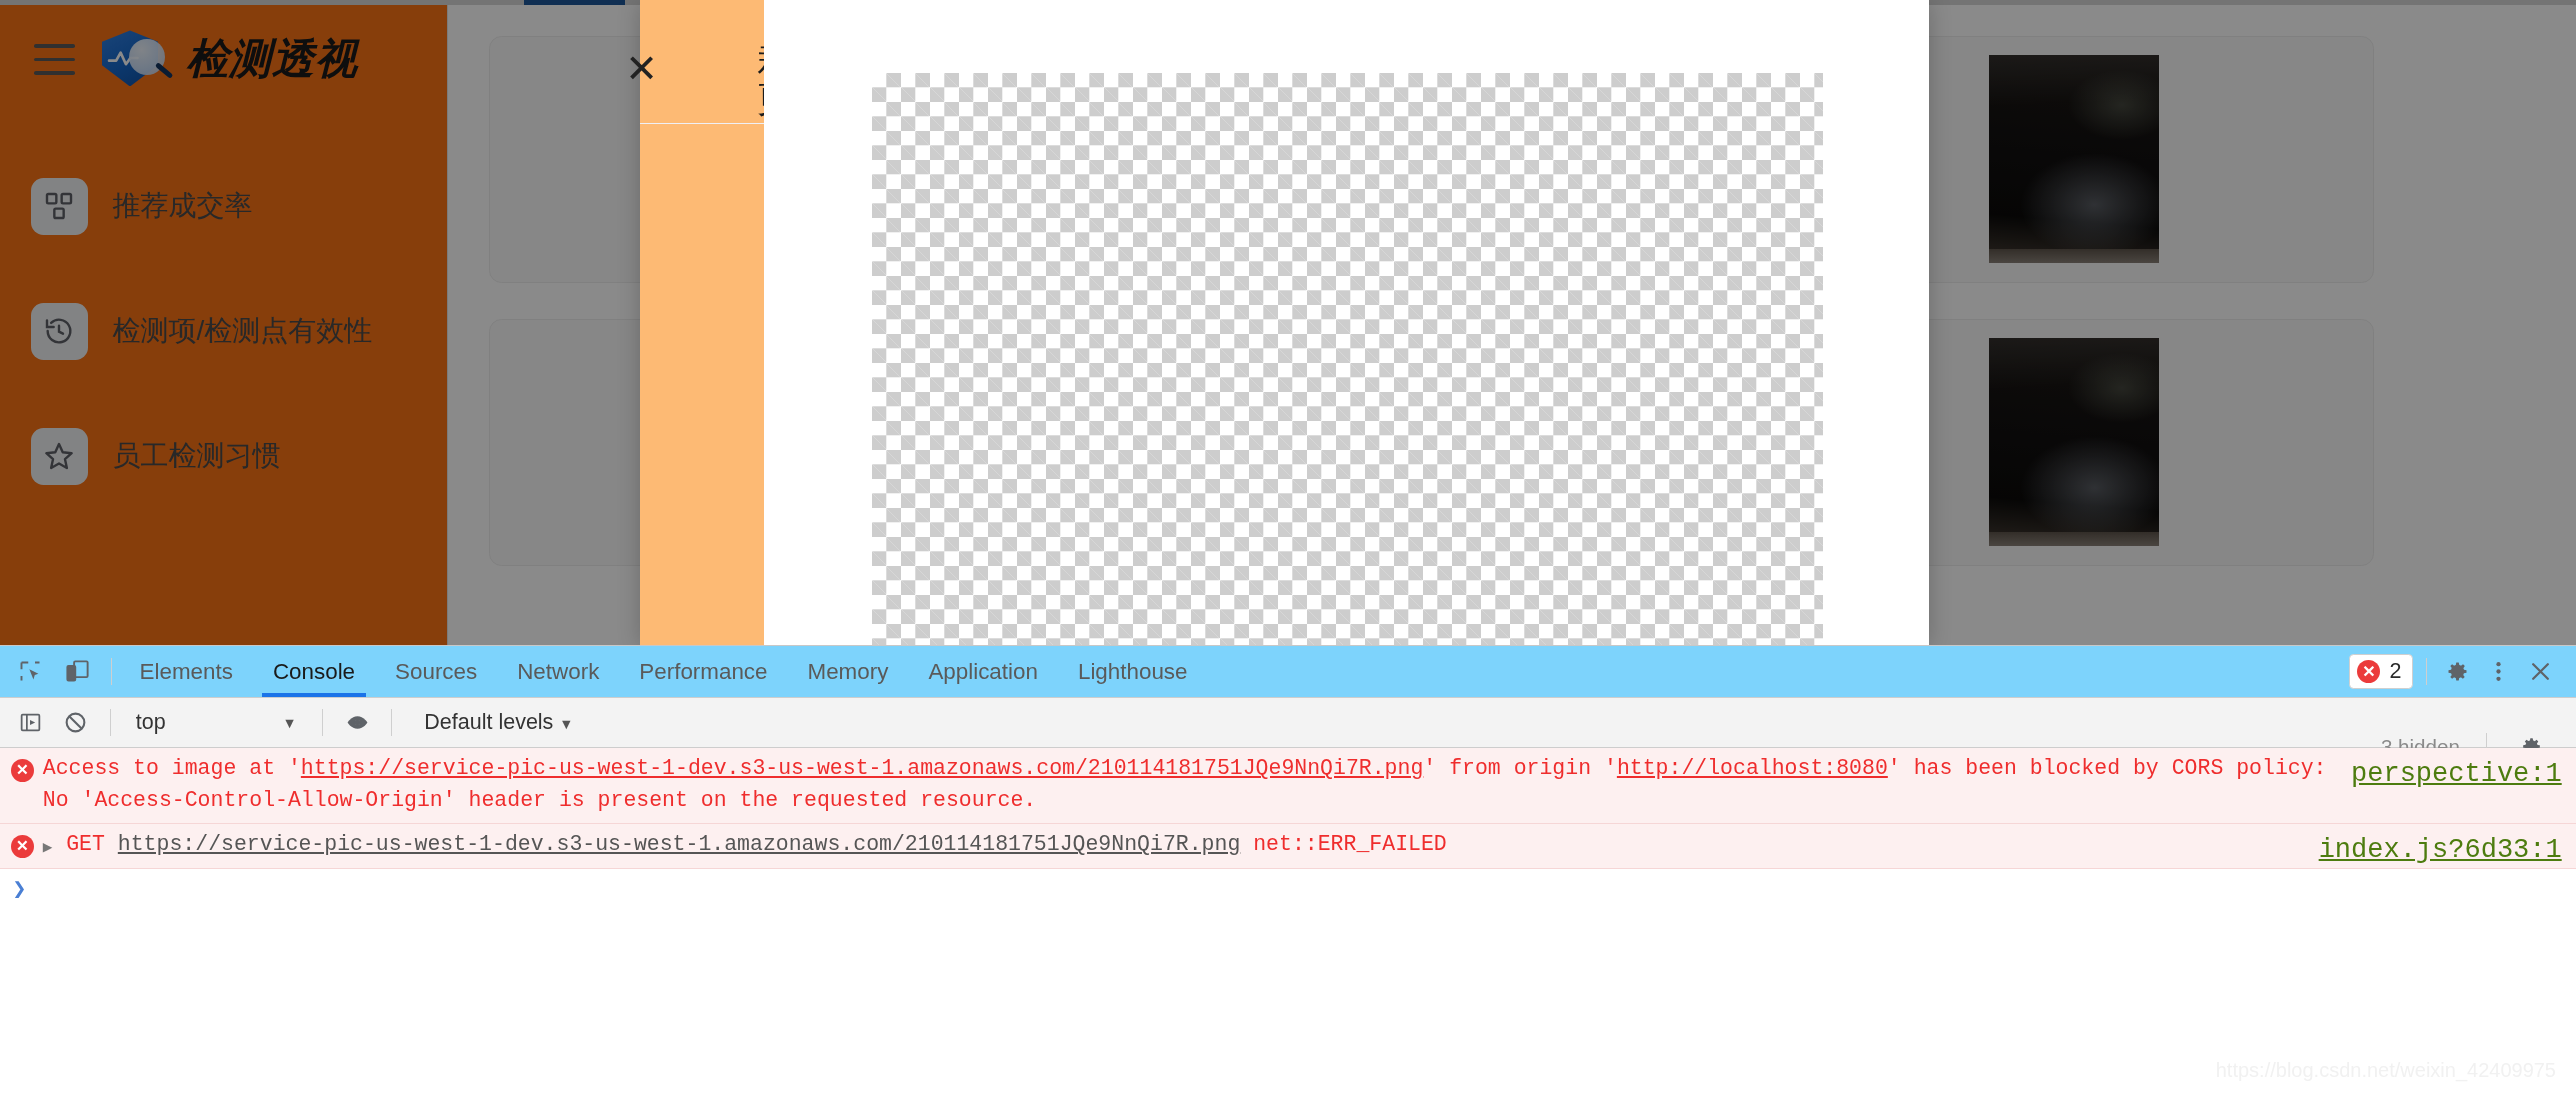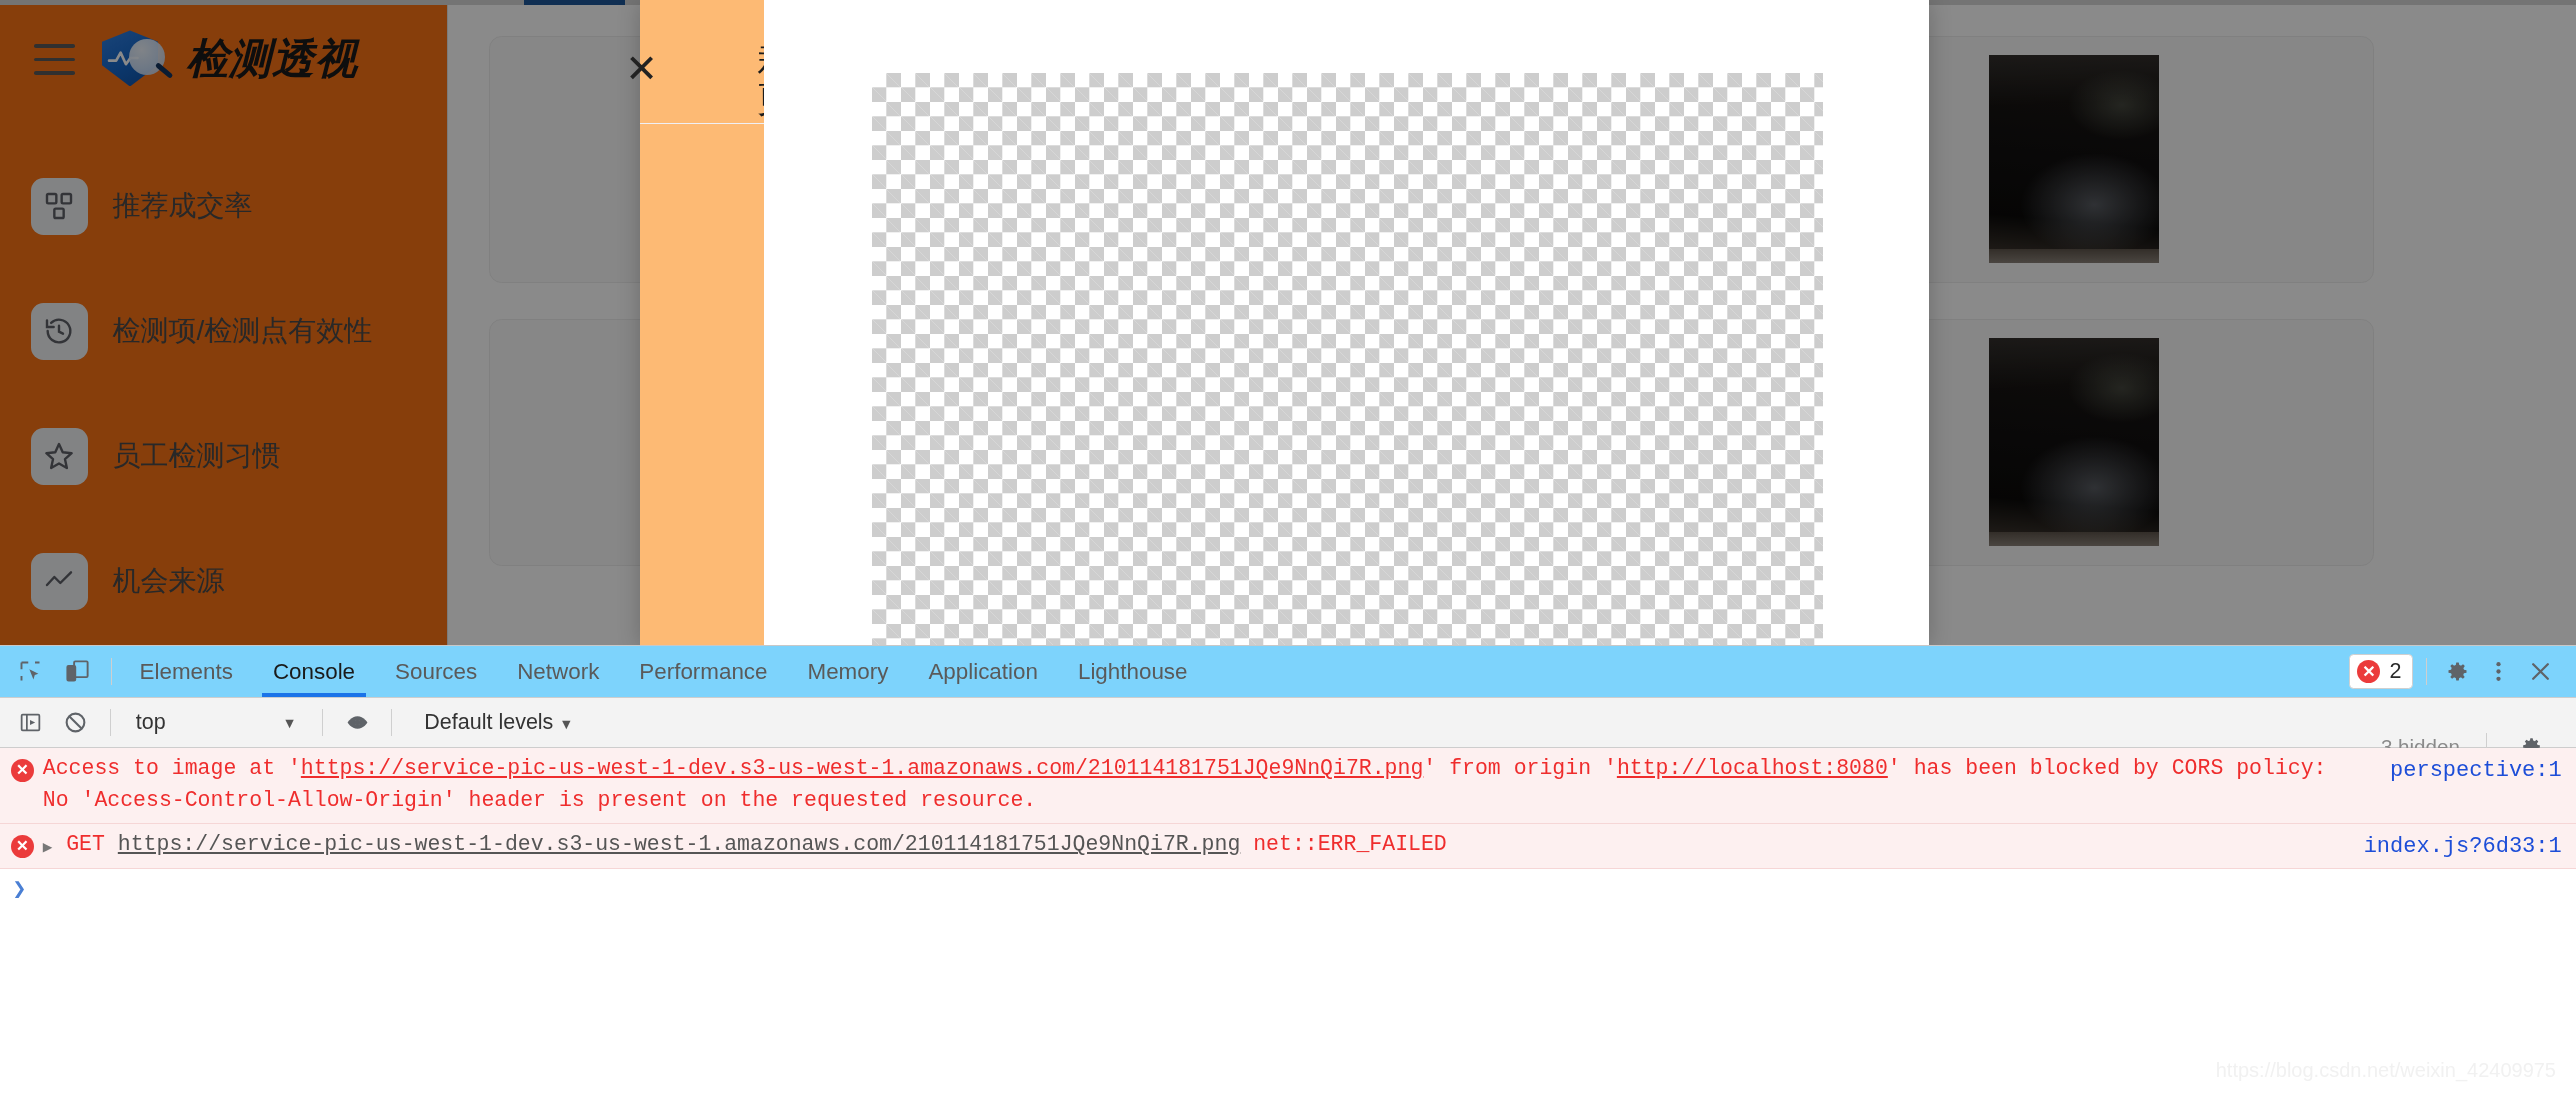--- a/index.html
+++ b/index.html
@@ -215,22 +215,22 @@
     flex:0 0 23px; margin-top:5.4px; margin-right:9px; font-family:"Liberation Sans",sans-serif;
   }
   .msg-tri {
     flex:0 0 18px; color:#777; font-size:16px; margin-top:7.2px; margin-right:5.4px;
     cursor:pointer;
   }
   .msg-text { color:#ef2d2d; flex:1; white-space:pre-wrap; word-break:break-all; }
   .msg-text a, .lnk { color:#ef2d2d; text-decoration:underline; }
   .lnk-dark { color:#555; text-decoration:underline; }
   .msg-src {
-    position:absolute; right:14.3px; top:7.2px; font-size:22px;
-    color:#1d4ed8; cursor:pointer;
+    position:absolute; right:14.3px; top:7.2px; font-size:27px;
+    color:#4d7c0f; text-decoration:underline; cursor:pointer;
     font-family:"Liberation Mono", monospace;
   }
   .prompt-row {
     display:flex; align-items:center; padding:7.2px 14.3px 7.2px 12.5px; height:41px;
     font-family:"Liberation Mono", monospace;
   }
   .prompt-chev { color:#4a7fd4; font-size:23px; font-weight:bold; }
 
   .watermark {
     position:absolute; right:20px; bottom:12.5px; font-size:20px; color:#f1f1f1;
@@ -294,28 +294,20 @@
 
         <div class="nav-item">
           <div class="nav-icon">
             <svg width="32" height="32" viewBox="0 0 24 24" fill="none" stroke="#5e6168" stroke-width="1.8" stroke-linejoin="round">
               <polygon points="12,3 14.8,9.2 21.5,9.9 16.5,14.4 17.9,21 12,17.6 6.1,21 7.5,14.4 2.5,9.9 9.2,9.2"></polygon>
             </svg>
           </div>
           <div class="nav-label">员工检测习惯</div>
         </div>
 
-        <div class="nav-item">
-          <div class="nav-icon">
-            <svg width="32" height="32" viewBox="0 0 24 24" fill="none" stroke="#5e6168" stroke-width="1.8" stroke-linecap="round" stroke-linejoin="round">
-              <polyline points="3,15 8.5,9 13,13.5 21,5.5"></polyline>
-            </svg>
-          </div>
-          <div class="nav-label">机会来源</div>
-        </div>
 
       </div>
     </div>
 
     <div class="main-area">
       <div class="card-row">
         <div class="photo-card">
           <div class="photo-thumb"></div>
         </div>
         <div class="photo-card">

